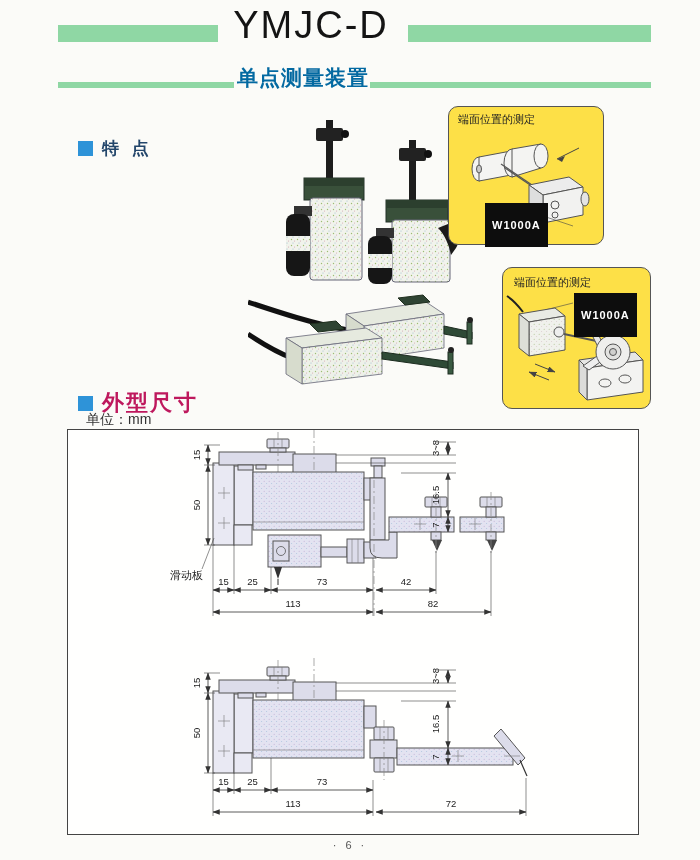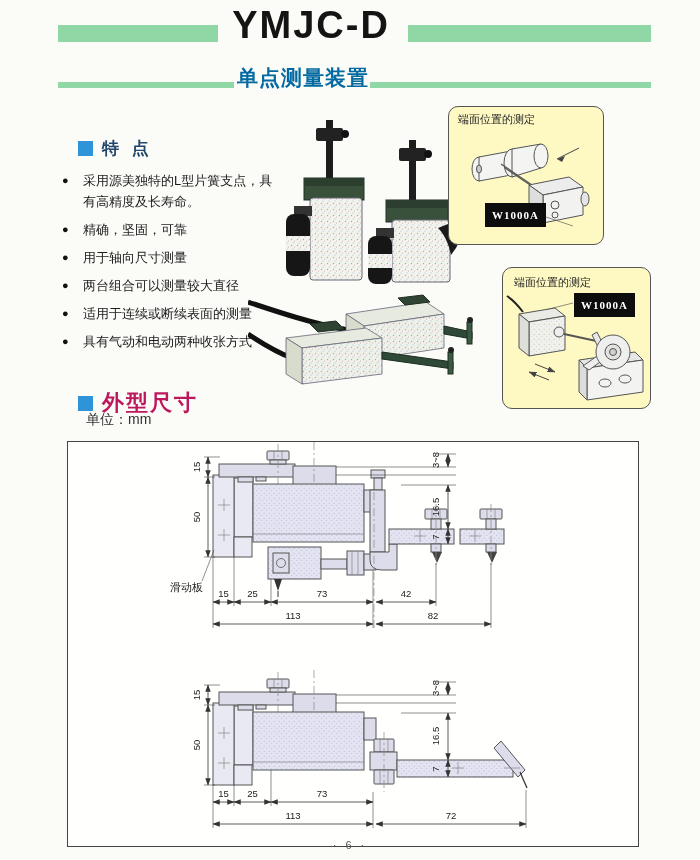--- a/index.html
+++ b/index.html
@@ -7,54 +7,54 @@
     position:relative;width:700px;height:860px;margin:0 auto;
     background:#fbfbf8;overflow:hidden;
     font-family:"Liberation Sans","DejaVu Sans",sans-serif;color:#222;
   }
   
   .bar{position:absolute;background:#8fd7a4;}
   .bar.thick{height:17px;top:25px;}
   .bar.thin{height:6px;top:82px;}
   .title{
     position:absolute;left:225px;top:4px;width:172px;text-align:center;
-    font-size:38px;font-weight:bold;letter-spacing:2px;color:#141414;
+    font-size:38px;font-weight:normal;letter-spacing:2px;color:#141414;
   }
   .subtitle{
     position:absolute;left:237px;top:64px;width:132px;text-align:center;
     font-size:21px;font-weight:bold;color:#0369a1;letter-spacing:1px;
   }
   
   .sec-head{position:absolute;display:flex;align-items:center;font-weight:bold;margin-left:16px;}
   .sq{width:15px;height:15px;background:#2e93d8;margin-right:9px;flex:0 0 aupx;}
   .sec-head.feat{left:62px;top:137px;font-size:17px;color:#23466b;letter-spacing:4px;}
   .sec-head.dims{left:62px;top:388px;font-size:22px;color:#be185d;letter-spacing:2px;}
   .unit-note{position:absolute;left:86px;top:411px;font-size:14px;color:#333;}
   
   .features{position:absolute;left:62px;top:170px;width:218px;margin:0;padding:0;list-style:none;}
   .features li{
     position:relative;padding-left:21px;margin-bottom:7px;
     font-size:13px;line-height:21px;color:#1c1c1c;
   }
   .features li::before{content:"●";position:absolute;left:0;top:0;font-size:11px;color:#111;}
   
-  .app-box{position:absolute;border:1.5px solid #555;border-radius:10px;background:#fef9c3;font-family:Liberation Serif, serif;}
+  .app-box{position:absolute;border:1.5px solid #555;border-radius:10px;background:#fde047;}
   .app-box.b1{left:448px;top:106px;width:154px;height:137px;}
   .app-box.b2{left:502px;top:267px;width:147px;height:140px;}
   .app-title{position:absolute;left:9px;top:5px;font-size:11px;color:#222;z-index:2;}
   .model-label{
     position:absolute;background:#0d0d0d;color:#fff;font-size:11px;font-weight:bold;
-    padding:6px 7px;letter-spacing:1px;z-index:2;
+    padding:16px 7px;letter-spacing:1px;z-index:2;
   }
   .app-box svg{position:absolute;left:0;top:0;}
   
   .photo{position:absolute;}
   
   .draw-box{
-    position:absolute;left:67px;top:441px;width:570px;height:404px;
+    position:absolute;left:67px;top:429px;width:570px;height:404px;
     border:1px solid #444;background:#fffffe;
   }
   .footer{
     position:absolute;top:839px;left:0;width:100%;text-align:center;
     font-size:11px;color:#555;letter-spacing:3px;
   }
   
   .pf{fill:#e9e9f3;stroke:#555;stroke-width:1;}
   .pf2{fill:#dcdcea;stroke:#555;stroke-width:1;}
   .cl{stroke:#888;stroke-width:.7;stroke-dasharray:8 3 2 3;fill:none;}
@@ -73,28 +73,20 @@
   <div class="bar thick" style="left:408px;width:243px;"></div>
   <div class="title">YMJC-D</div>
   <div class="bar thin" style="left:58px;width:176px;"></div>
   <div class="bar thin" style="left:370px;width:281px;"></div>
   <div class="subtitle">单点测量装置</div>
 
   <div class="sec-head feat">
     <span class="sq"></span>
     <span>特 点</span>
   </div>
-  <ul class="features">
-    <li>采用源美独特的L型片簧支点，具有高精度及长寿命。</li>
-    <li>精确，坚固，可靠</li>
-    <li>用于轴向尺寸测量</li>
-    <li>两台组合可以测量较大直径</li>
-    <li>适用于连续或断续表面的测量</li>
-    <li>具有气动和电动两种收张方式</li>
-  </ul>
 
   <svg class="photo" style="left:266px;top:118px;" width="192" height="168" viewBox="0 0 192 168">
     <defs>
       <pattern id="pk2" width="6" height="6" patternUnits="userSpaceOnUse">
         <rect width="6" height="6" fill="#f1f3ec"></rect>
         <circle cx="1.5" cy="1.5" r="0.7" fill="#9dbd72"></circle>
         <circle cx="4.5" cy="3" r="0.55" fill="#d6a6b4"></circle>
         <circle cx="3" cy="5" r="0.5" fill="#8fb3c9"></circle>
       </pattern>
     </defs>

